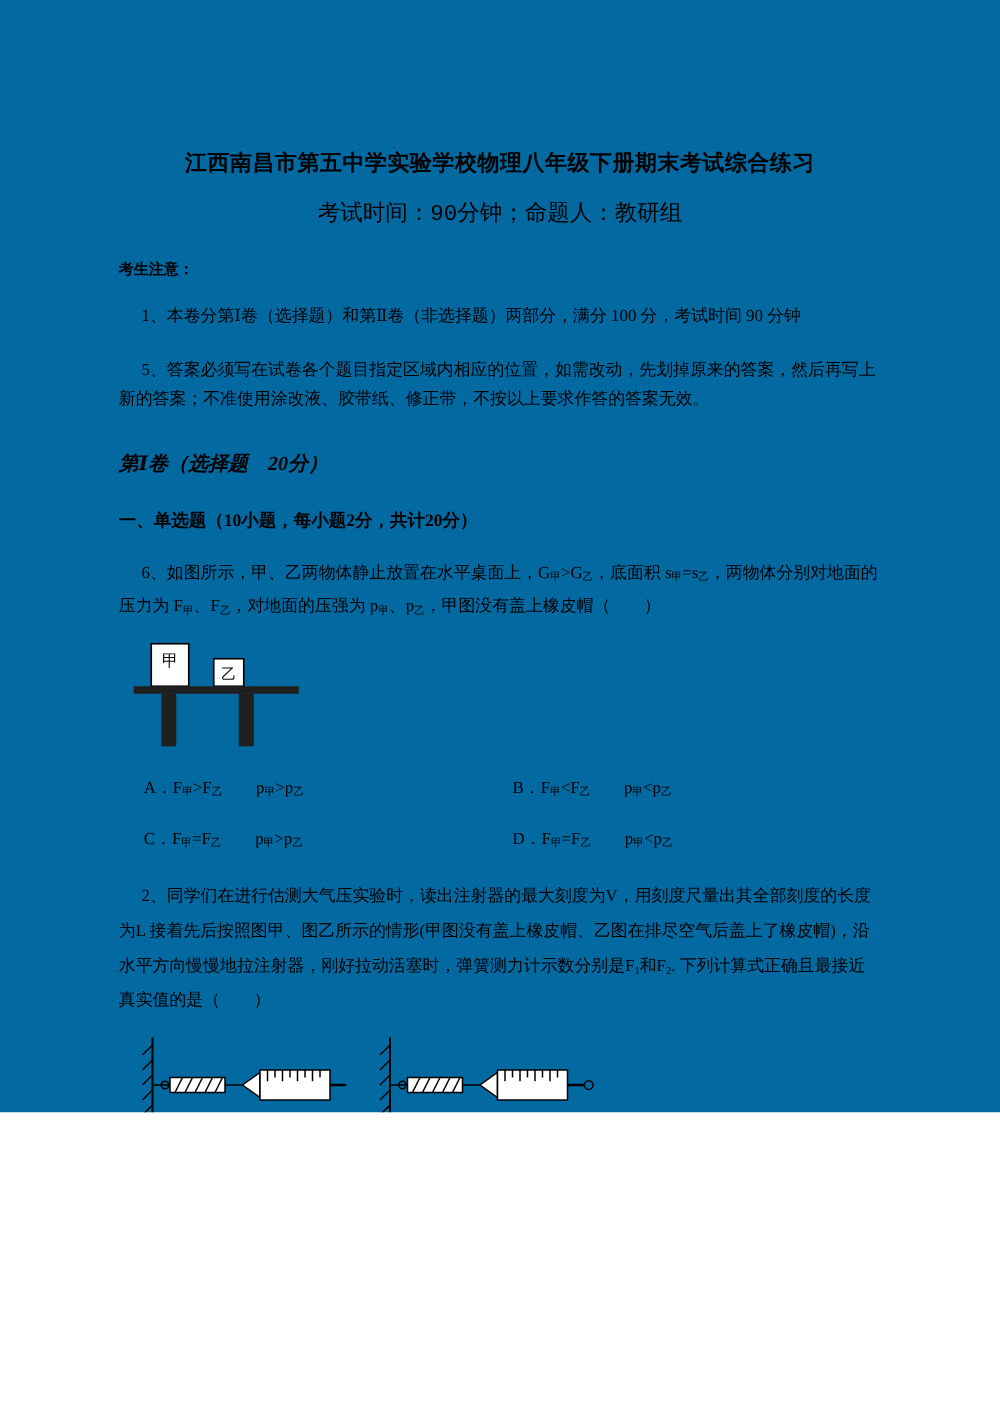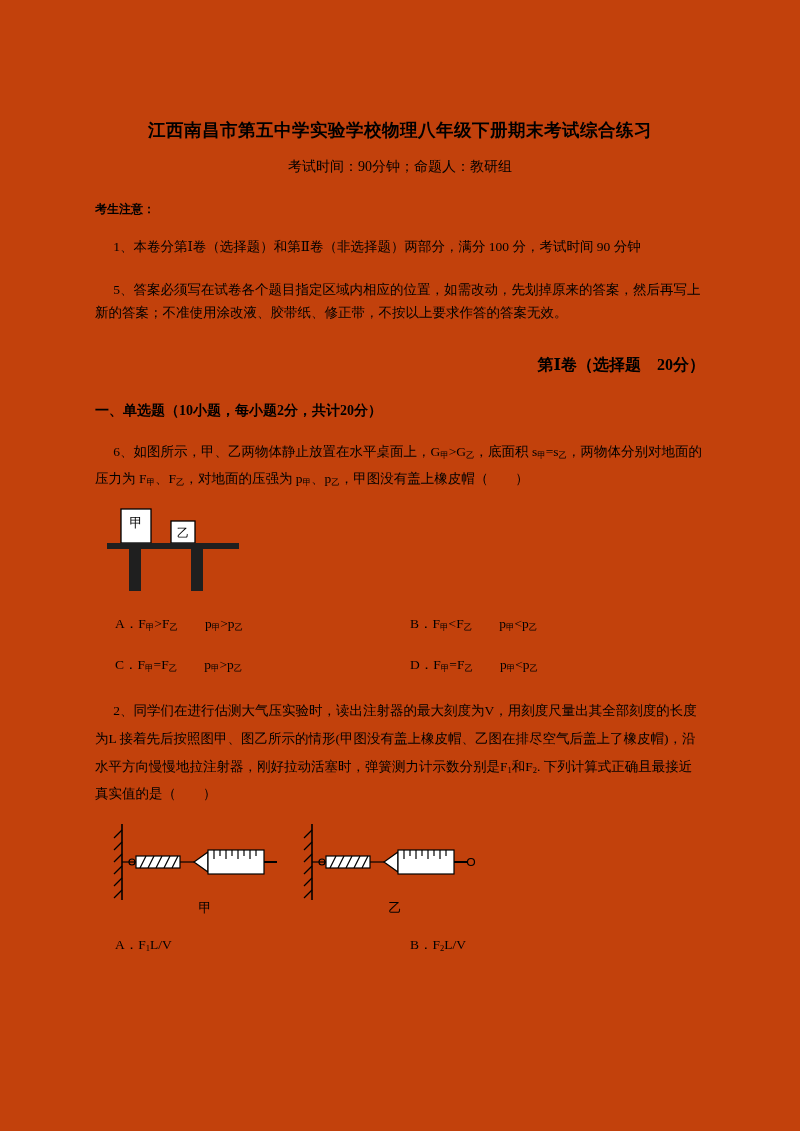--- a/index.html
+++ b/index.html
@@ -1,25 +1,25 @@
 <!DOCTYPE html>
 <html><head>
 <meta charset="utf-8">
 <style>
   html,body{margin:0;padding:0;background:#ffffff;}
   .page{
-    width:800px;height:1131px;box-sizing:border-box;background:#c2410c;color:#000;
+    width:800px;height:890px;box-sizing:border-box;background:#0369a1;color:#000;
     font-family:"Liberation Serif","DejaVu Serif",serif;
     padding:118px 95px 0 95px;overflow:hidden;
   }
   .title{font-size:17.5px;font-weight:bold;text-align:center;margin:0 0 15px 0;letter-spacing:.5px;}
-  .meta{font-size:14px;text-align:center;margin:16px 0 25px 0;}
+  .meta{font-size:18px;text-align:center;margin:16px 0 25px 0;font-family:Liberation Mono, monospace;}
   .notice-head{font-size:12px;font-weight:bold;margin:0 0 18px 0;}
   .para{font-size:13.5px;line-height:1.7;margin:0 0 20px 0;text-indent:1.35em;}
-  .section{font-size:16px;font-weight:bold;text-align:right;margin:30px 0 26px 0;}
+  .section{font-size:16px;font-weight:bold;text-align:left;margin:30px 0 26px 0;font-style:italic;}
   .subsection{font-size:14px;font-weight:bold;margin:0 0 18px 0;}
   .stem{font-size:13.5px;line-height:2.05;margin:0 0 8px 0;text-indent:1.35em;}
   .fig{margin:4px 0 16px 10px;}
   .fig2{margin:8px 0 20px 15px;}
   .opt-row{display:flex;padding-left:20px;font-size:13.5px;margin:0 0 22px 0;}
   .opt{width:315px;}
   sub{font-size:8.5px;vertical-align:-2px;}
   svg{display:block;}
   svg text{font-family:inherit;}
 </style>

